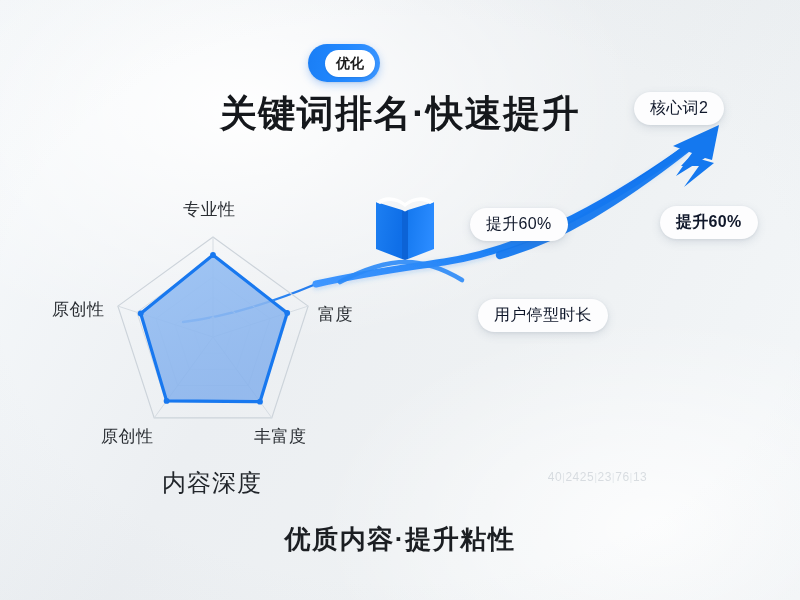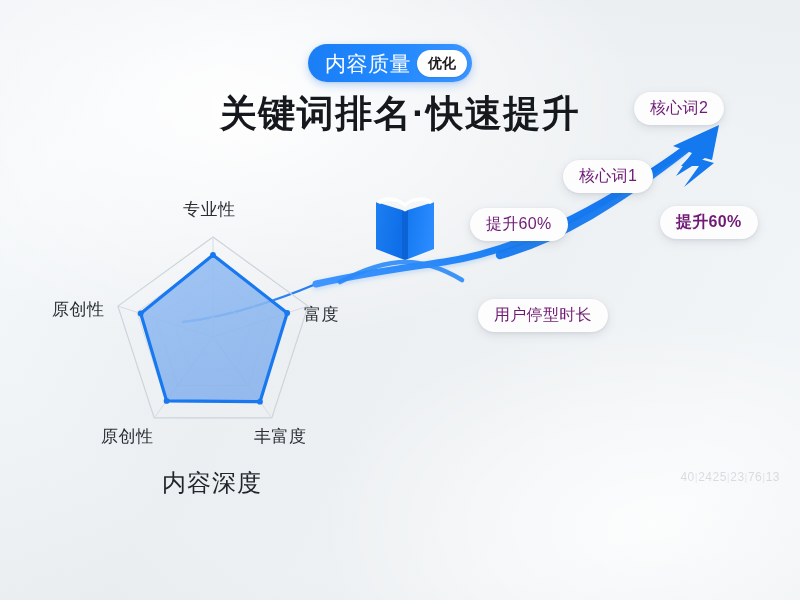--- a/index.html
+++ b/index.html
@@ -123,21 +123,21 @@
 
   .radar-axis-label {
     position: absolute;
     font-size: 17px;
     color: #2a2e33;
     white-space: nowrap;
     z-index: 25;
     letter-spacing: 0.5px;
   }
   .lbl-top     { left: 183px; top: 198px; }
-  .lbl-right   { left: 304px; top: 303px; }
+  .lbl-right   { left: 318px; top: 303px; }
   .lbl-br      { left: 254px; top: 425px; text-align: right; }
   .lbl-bl      { left: 101px; top: 425px; }
   .lbl-left    { left: 52px;  top: 298px; }
 
   
   #curve-svg {
     position: absolute;
     left: 0;
     top: 0;
     width: 800px;
@@ -155,21 +155,21 @@
     height: 74px;
     z-index: 28;
   }
 
   
   .pill {
     position: absolute;
     background: #fdfdfe;
     border-radius: 17px;
     font-size: 16px;
-    color: #701a75;
+    color: #0f172a;
     white-space: nowrap;
     padding: 8px 16px 9px;
     line-height: 1;
     box-shadow: 0 3px 10px rgba(95,115,135,0.16), 0 1px 3px rgba(95,115,135,0.12);
     z-index: 32;
     letter-spacing: 0.3px;
   }
   .pill-kw2   { left: 634px; top: 92px;  font-size: 16px; }
   .pill-kw1   { left: 563px; top: 160px; }
   .pill-up-l  { left: 470px; top: 208px; }
@@ -178,21 +178,21 @@
 
   
   #tick-axis {
     position: absolute;
     left: 415px;
     top: 466px;
     width: 365px;
     height: 22px;
     display: flex;
     align-items: center;
-    justify-content: flex-end;
+    justify-content: center;
     z-index: 12;
     opacity: 0.30;
   }
   #tick-axis span {
     font-size: 12px;
     color: #8d99a5;
     line-height: 1;
     letter-spacing: 0.5px;
   }
   #tick-axis span.tick-mark {
@@ -223,21 +223,20 @@
 
     <path d="M 500 255 C 560 238 618 202 686 149" fill="none" stroke="#1478ef" stroke-width="8.4" stroke-linecap="round" opacity="0.95"></path>
 
     <path d="M 718 126 L 681 166 L 699 166 L 684 187 L 714 163 L 700 159 Z" fill="#1478ef"></path>
     <path d="M 719 125 L 673 146 L 692 153 L 676 176 L 705 158 L 712 160 Z" fill="#1478ef"></path>
 
     <path d="M 340 282 C 366 268 388 262 406 262 C 424 262 442 268 462 280" fill="none" stroke="#2b89f7" stroke-width="4.6" stroke-linecap="round" opacity="0.9"></path>
   </svg>
 
   <div class="badge">
-    <span class="badge-main">内容质量</span>
     <span class="badge-chip">优化</span>
   </div>
 
   <div class="main-title">关键词排名·快速提升</div>
 
   <div id="radar-wrap">
     <svg id="radar-svg" width="370" height="215" viewBox="0 0 370 215">
       <defs>
         <linearGradient id="radarFill" x1="0" y1="0" x2="0.4" y2="1">
           <stop offset="0%" stop-color="#9cc3f4" stop-opacity="0.95"></stop>
@@ -299,34 +298,34 @@
     <path d="M4 13 L30 21 L30 70 L4 60 Z" fill="url(#bookL)"></path>
 
     <path d="M62 13 L36 21 L36 70 L62 60 Z" fill="url(#bookR)"></path>
 
     <path d="M30 21 L33 22.5 L36 21 L36 70 L33 71 L30 70 Z" fill="#0c63d6"></path>
 
     <path d="M4 13 C12 6 24 7 33 14 C42 7 54 6 62 13 L58 15 C51 10 40 11 33 18 C26 11 15 10 8 15 Z" fill="#ffffff"></path>
   </svg>
 
   <div class="pill pill-kw2">核心词2</div>
-  <div class="pill pill-kw1">核心词1</div>
   <div class="pill pill-up-l">提升60%</div>
   <div class="pill pill-up-r">提升60%</div>
   <div class="pill pill-dwell">用户停型时长</div>
 
   <div class="depth-label">内容深度</div>
 
   <div id="tick-axis">
       <span>40</span>
       <span class="tick-mark">|</span>
       <span>24</span>
       <span>25</span>
       <span class="tick-mark">|</span>
       <span>23</span>
       <span class="tick-mark">|</span>
       <span>76</span>
       <span class="tick-mark">|</span>
       <span>13</span>
     </div>
 
+  <div class="sub-caption">优质内容·提升粘性</div>
 
 </div>
 
 </body></html>

